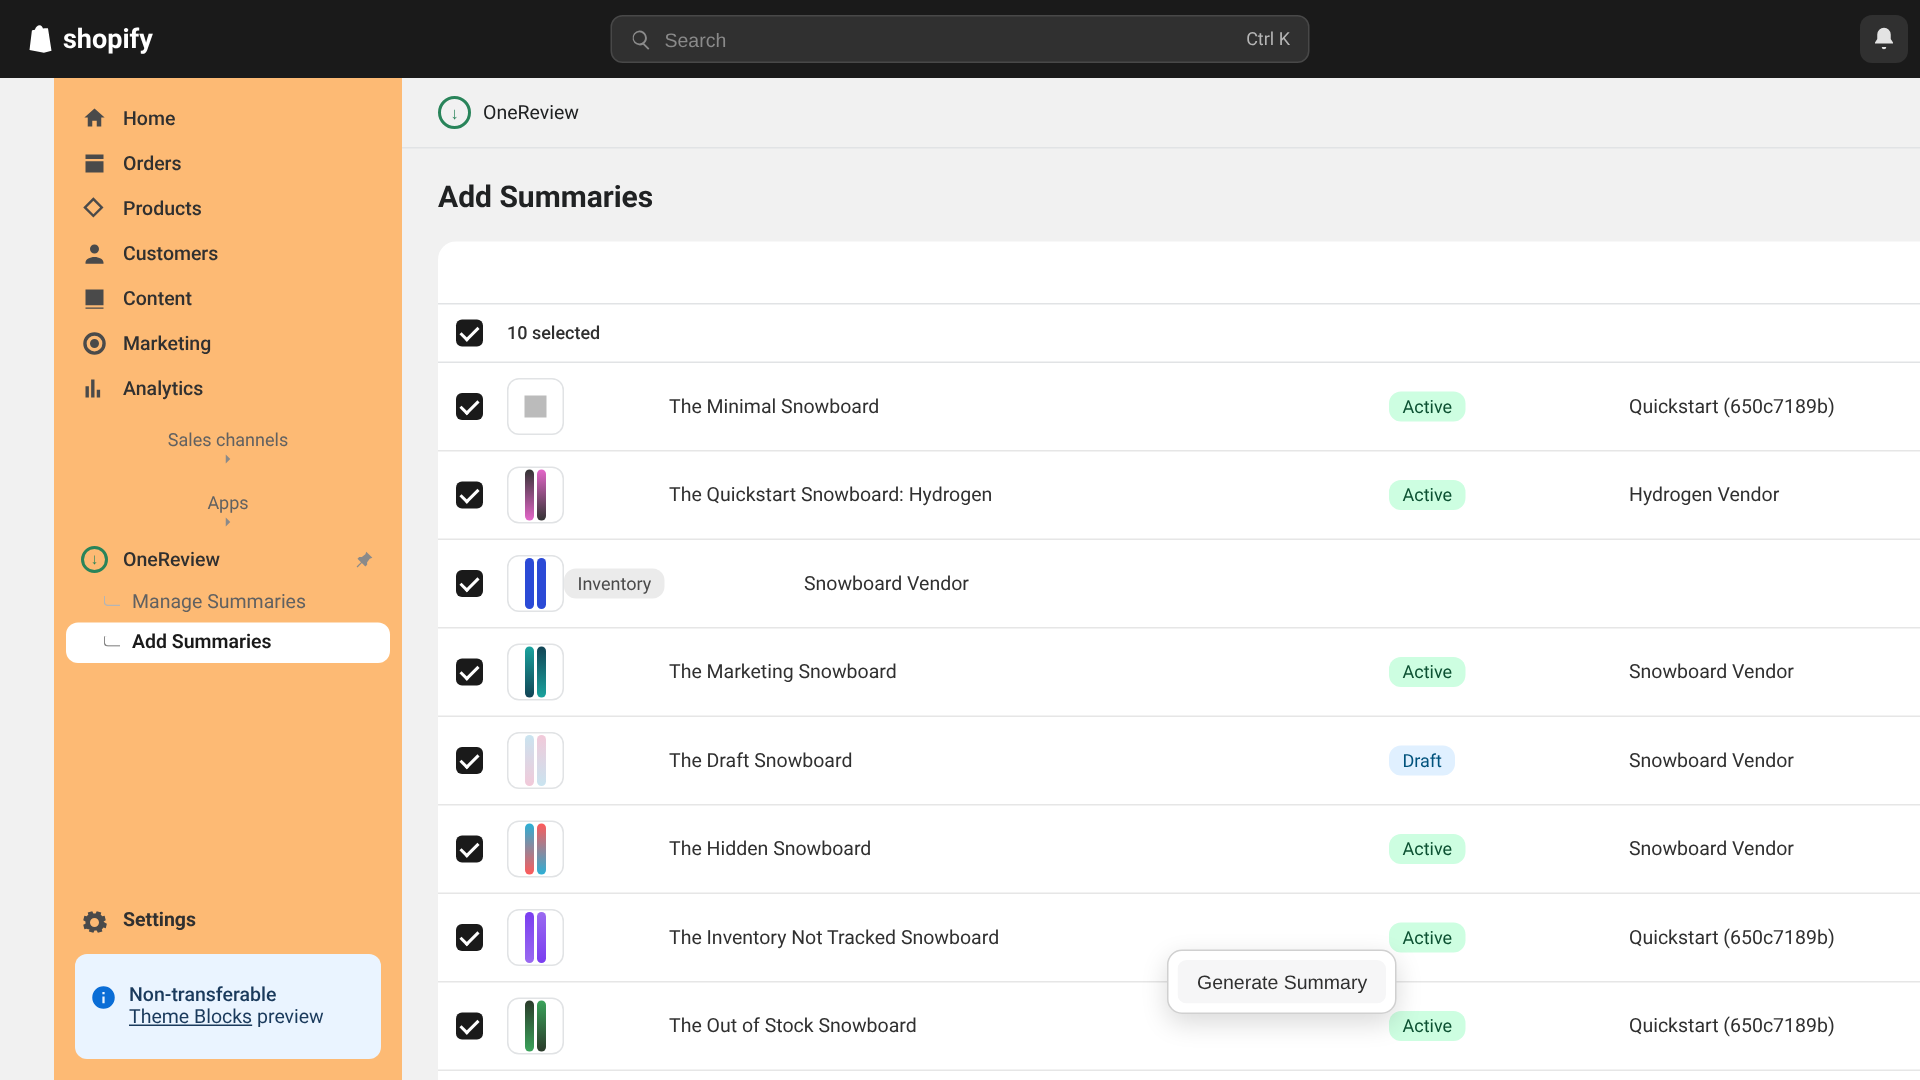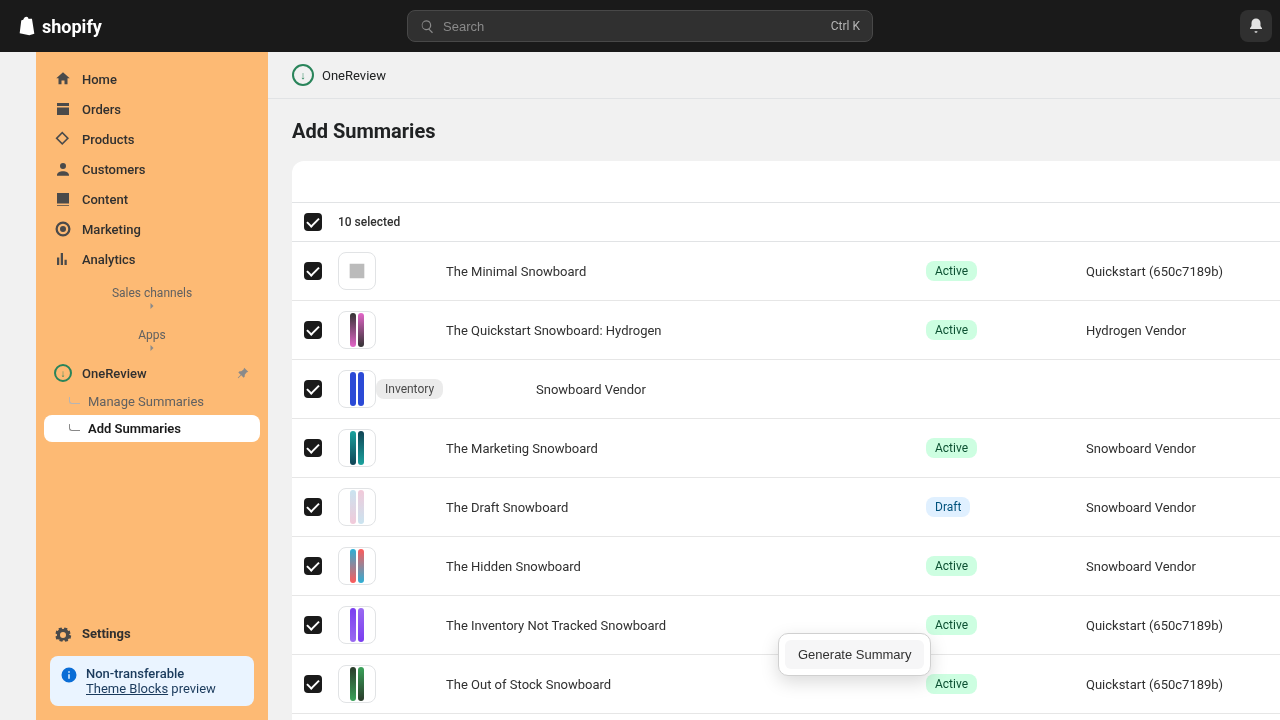--- a/index.html
+++ b/index.html
@@ -25,21 +25,21 @@
 .app-icon { width: 18px; height: 18px; border: 2px solid #29845a; border-radius: 50%; display: flex; align-items: center; justify-content: center; position: relative; }
 .app-icon::after { content: "↓"; font-size: 10px; color: #29845a; font-weight: bold; }
 .pin-icon { width: 14px; height: 14px; fill: #8a8a8a; }
 .sub-item { padding: 6px 10px 6px 44px; margin: 0 8px; border-radius: 8px; color: #616161; cursor: pointer; font-size: 13px; position: relative; }
 .sub-item::before { content: ""; position: absolute; left: 25px; top: 50%; width: 10px; height: 6px; border-left: 1px solid #b5b5b5; border-bottom: 1px solid #b5b5b5; transform: translateY(-70%); border-bottom-left-radius: 3px; }
 .sub-item.active { background: #fff; color: #1a1a1a; font-weight: 600; }
 .sub-item.active::before { border-color: #888; }
 .sidebar-bottom { margin-top: auto; padding: 8px; }
 .settings-item { display: flex; gap: 10px; padding: 6px 10px; border-radius: 8px; color: #303030; font-weight: 700; cursor: pointer; }
 .settings-item svg { width: 18px; height: 18px; fill: #4a4a4a; }
-.preview-notice { margin: 6px; padding: 10px 10px; background: #eaf4ff; border-radius: 8px; display: flex; gap: 8px; font-size: 13px; color: #1a3a5c; }
+.preview-notice { margin: 6px; padding: 20px 10px; background: #eaf4ff; border-radius: 8px; display: flex; gap: 8px; font-size: 13px; color: #1a3a5c; }
 .preview-notice svg { width: 18px; height: 18px; fill: #0a6dd6; flex-shrink: 0; }
 .preview-notice a { text-decoration: underline; color: #1a3a5c; }
 .main { flex: 1; overflow-y: auto; background: #f1f1f1; position: relative; }
 .app-header { display: flex; align-items: center; gap: 8px; padding: 12px 24px; border-bottom: 1px solid #e1e3e5; }
 .app-header-icon { width: 22px; height: 22px; border: 2px solid #29845a; border-radius: 50%; display: flex; align-items: center; justify-content: center; }
 .app-header-icon::after { content: "↓"; font-size: 11px; color: #29845a; font-weight: bold; }
 .page-title { font-size: 20px; font-weight: 700; padding: 20px 24px 18px 24px; }
 .card { background: #fff; margin: 0 0 0 24px; border-radius: 12px 0 0 0; box-shadow: 0 1px 0 rgba(0,0,0,.05); overflow: hidden; }
 .card-tabs { height: 42px; border-bottom: 1px solid #e1e3e5; }
 .table-head { display: flex; align-items: center; padding: 10px 12px; border-bottom: 1px solid #e1e3e5; }

